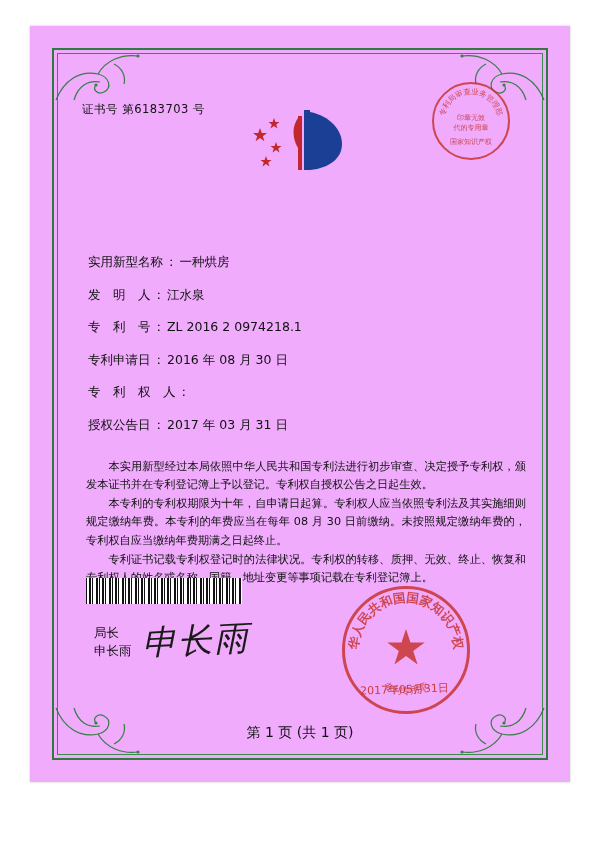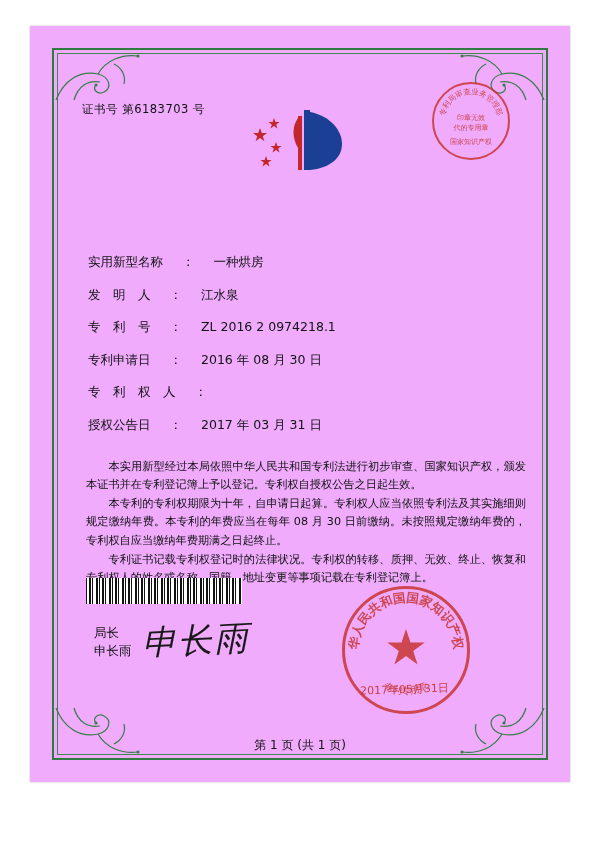--- a/index.html
+++ b/index.html
@@ -97,21 +97,20 @@
     left: 58px;
     top: 228px;
     right: 40px;
   }
   .field-row {
     display: flex;
     align-items: baseline;
     margin-bottom: 15.5px;
     font-size: 12.5px;
     color: #111;
-    gap: 17px;
   }
   .field-label {
     flex: none;
     white-space: pre;
     font-family: "DejaVu Sans", sans-serif;
   }
   .field-sep {
     flex: none;
     padding: 0 2px;
   }
@@ -205,23 +204,23 @@
     color: #c7302b;
     opacity: 0.9;
     transform: rotate(-2deg);
     font-family: "DejaVu Sans", sans-serif;
   }
 
   .page-footer {
     position: absolute;
     left: 0;
     right: 0;
-    bottom: 28px;
+    bottom: 40px;
     text-align: center;
-    font-size: 12px;
+    font-size: 14px;
     color: #111;
   }
 </style>
 </head>
 <body>
 
 <div class="page">
 
   <div class="border-outer"></div>
   <div class="border-inner"></div>
@@ -311,21 +310,21 @@
       <span class="field-sep">：</span>
     </div>
     <div class="field-row">
       <span class="field-label">授权公告日</span>
       <span class="field-sep">：</span>
       <span class="field-value">2017 年 03 月 31 日</span>
     </div>
   </div>
 
   <div class="paras">
-    <p>本实用新型经过本局依照中华人民共和国专利法进行初步审查、国家知识产权，颁发本证书并在专利登记簿上予以登记。专利权自授权公告之日起生效。</p>
+    <p>本实用新型经过本局依照中华人民共和国专利法进行初步审查、决定授予专利权，颁发本证书并在专利登记簿上予以登记。专利权自授权公告之日起生效。</p>
     <p>本专利的专利权期限为十年，自申请日起算。专利权人应当依照专利法及其实施细则规定缴纳年费。本专利的年费应当在每年 08 月 30 日前缴纳。未按照规定缴纳年费的，专利权自应当缴纳年费期满之日起终止。</p>
     <p>专利证书记载专利权登记时的法律状况。专利权的转移、质押、无效、终止、恢复和专利权人的姓名或名称、国籍、地址变更等事项记载在专利登记簿上。</p>
   </div>
 
   <div class="barcode"></div>
 
   <div class="sig-block">
     <div>局长</div>
     <div>申长雨</div>
   </div>

